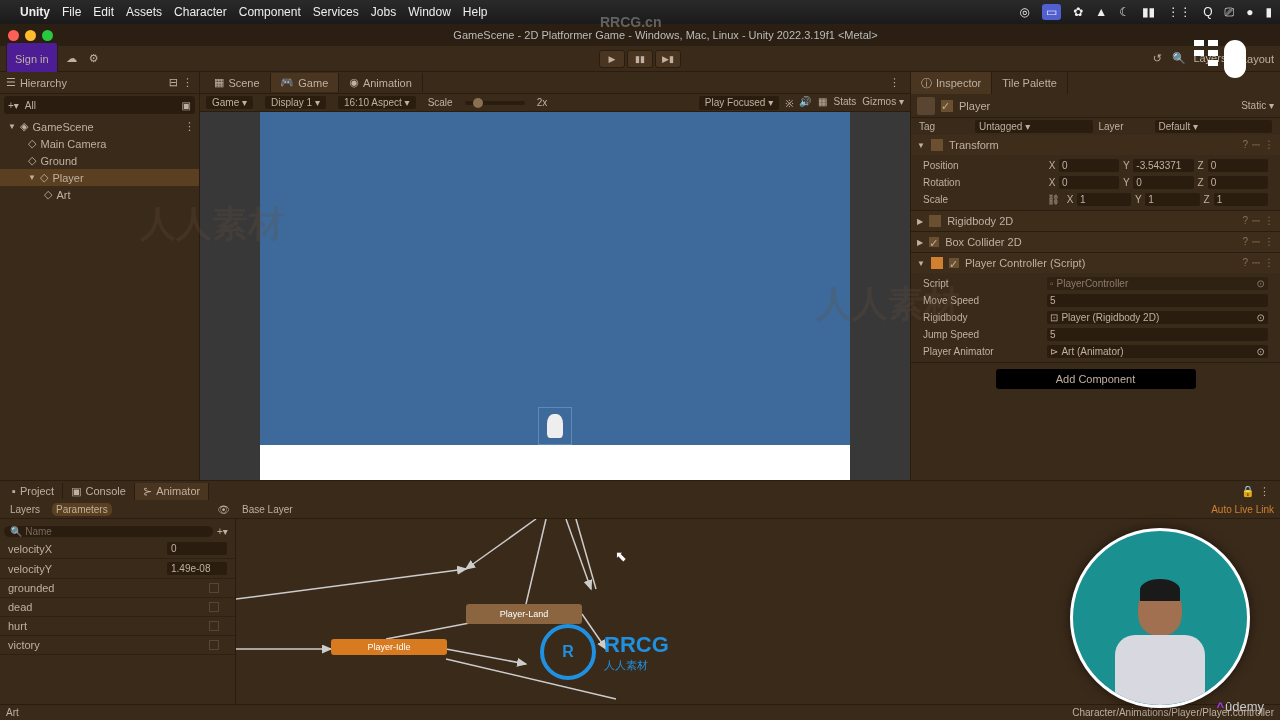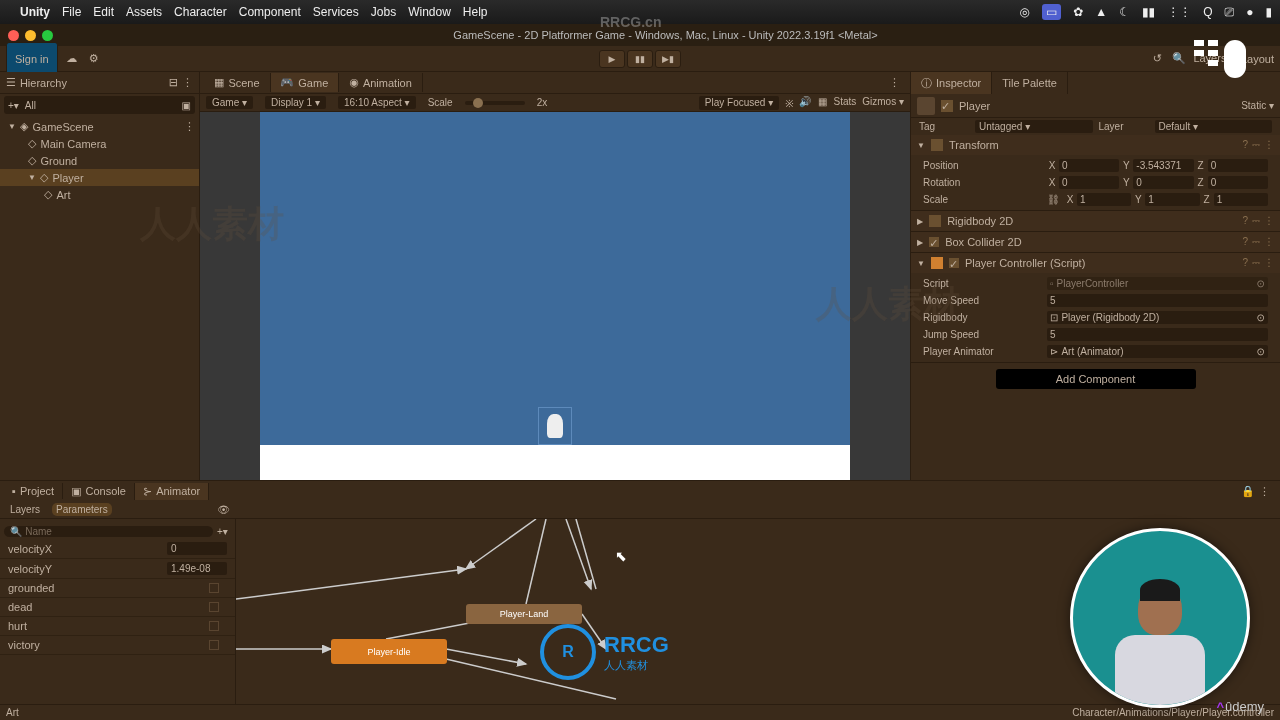--- a/index.html
+++ b/index.html
@@ -14,21 +14,21 @@
 
 .window-chrome { height: 22px; background: #2a1f12; display: flex; align-items: center; padding: 0 8px; gap: 6px; }
 .traffic { width: 11px; height: 11px; border-radius: 50%; }
 .traffic.r { background: #ff5f56; }
 .traffic.y { background: #ffbd2e; }
 .traffic.g { background: #27c93f; }
 .window-title { flex: 1; text-align: center; font-size: 11px; color: #bbb; }
 
 
 .toolbar { height: 26px; background: #3a2a1a; border-bottom: 1px solid #2a1d10; display: flex; align-items: center; padding: 0 6px; gap: 6px; }
-.toolbar .btn { background: #0c4a6e; border: 1px solid #2a1d10; border-radius: 3px; padding: 10px 8px; color: #c0b0a0; font-size: 11px; }
+.toolbar .btn { background: #4c1d95; border: 1px solid #2a1d10; border-radius: 3px; padding: 10px 8px; color: #c0b0a0; font-size: 11px; }
 .toolbar .center { position: absolute; left: 50%; transform: translateX(-50%); display: flex; gap: 2px; }
 .toolbar .center .pbtn { width: 26px; height: 18px; background: #4a3520; border: 1px solid #2a1d10; border-radius: 3px; display: flex; align-items: center; justify-content: center; font-size: 9px; }
 .toolbar .right { margin-left: auto; display: flex; gap: 6px; align-items: center; }
 .toolbar .ico { width: 16px; height: 16px; display: flex; align-items: center; justify-content: center; }
 
 
 .main { display: flex; height: 408px; }
 .hierarchy { width: 200px; background: #3a2a1a; border-right: 1px solid #2a1d10; display: flex; flex-direction: column; }
 .panel-header { height: 22px; background: #3a2a1a; border-bottom: 1px solid #2a1d10; display: flex; align-items: center; padding: 0 6px; font-size: 11px; gap: 4px; }
 .panel-header .title { font-weight: 500; }
@@ -103,21 +103,21 @@
 .param-search { height: 16px; margin: 2px 4px; display: flex; align-items: flex-end; gap: 4px; font-size: 10px; }
 .param-search .inp { flex: 1; background: #2a1d10; border-radius: 8px; padding: 0 6px; color: #7a6a5a; }
 .param-search .plus { width: 14px; }
 .param-row { display: flex; padding: 3px 8px; align-items: center; font-size: 11px; border-bottom: 1px solid #2f2112; }
 .param-row .lbl { flex: 1; }
 .param-row .val { width: 60px; background: #2a1d10; padding: 1px 4px; border-radius: 2px; font-size: 10px; }
 .param-row .chk { width: 10px; height: 10px; border: 1px solid #5a4530; margin-right: 8px; }
 .graph-panel { flex: 1; background: #3a2a1a; position: relative; overflow: hidden; }
 .graph-panel svg { position: absolute; top: 0; left: 0; }
 .state-node { position: absolute; border-radius: 3px; font-size: 9px; display: flex; align-items: center; justify-content: center; color: #fff; }
-.state-node.idle { background: #d87a20; width: 116px; height: 25px; left: 95px; top: 120px; }
+.state-node.idle { background: #d87a20; width: 116px; height: 16px; left: 95px; top: 120px; }
 .state-node.land { background: #8a6540; width: 116px; height: 20px; left: 230px; top: 85px; }
 .animator-footer { height: 16px; border-top: 1px solid #2a1d10; display: flex; align-items: center; padding: 0 6px; font-size: 10px; }
 .animator-footer .path { margin-left: auto; }
 
 
 .watermark { position: absolute; color: rgba(100,80,60,0.25); font-size: 36px; font-weight: bold; pointer-events: none; }
 .wm1 { top: 200px; left: 140px; }
 .wm2 { top: 280px; right: 320px; }
 .wm-url { position: absolute; top: 6px; left: 600px; color: rgba(200,200,200,0.4); font-size: 14px; font-weight: bold; pointer-events: none; margin-top: 8px; }
 .rrcg-logo { position: absolute; bottom: 40px; left: 540px; display: flex; align-items: center; gap: 8px; pointer-events: none; }
@@ -446,20 +446,24 @@
       <span>🔒</span>
       <span>⋮</span>
     </div>
   </div>
   <div class="animator-bar">
     <div class="animator-left">
       <span class="atab">Layers</span>
       <span class="atab active">Parameters</span>
       <span style="margin-left:auto;">👁</span>
     </div>
+    <div class="animator-right">
+      <span class="breadcrumb">Base Layer</span>
+      <span class="auto-live">Auto Live Link</span>
+    </div>
   </div>
   <div class="animator-body">
     <div class="param-panel">
       <div class="param-search">
         <span class="inp">🔍 <span>Name</span></span>
         <span class="plus">+▾</span>
       </div>
       <div class="param-row">
           <span class="lbl">velocityX</span>
           <span class="val">0</span>

